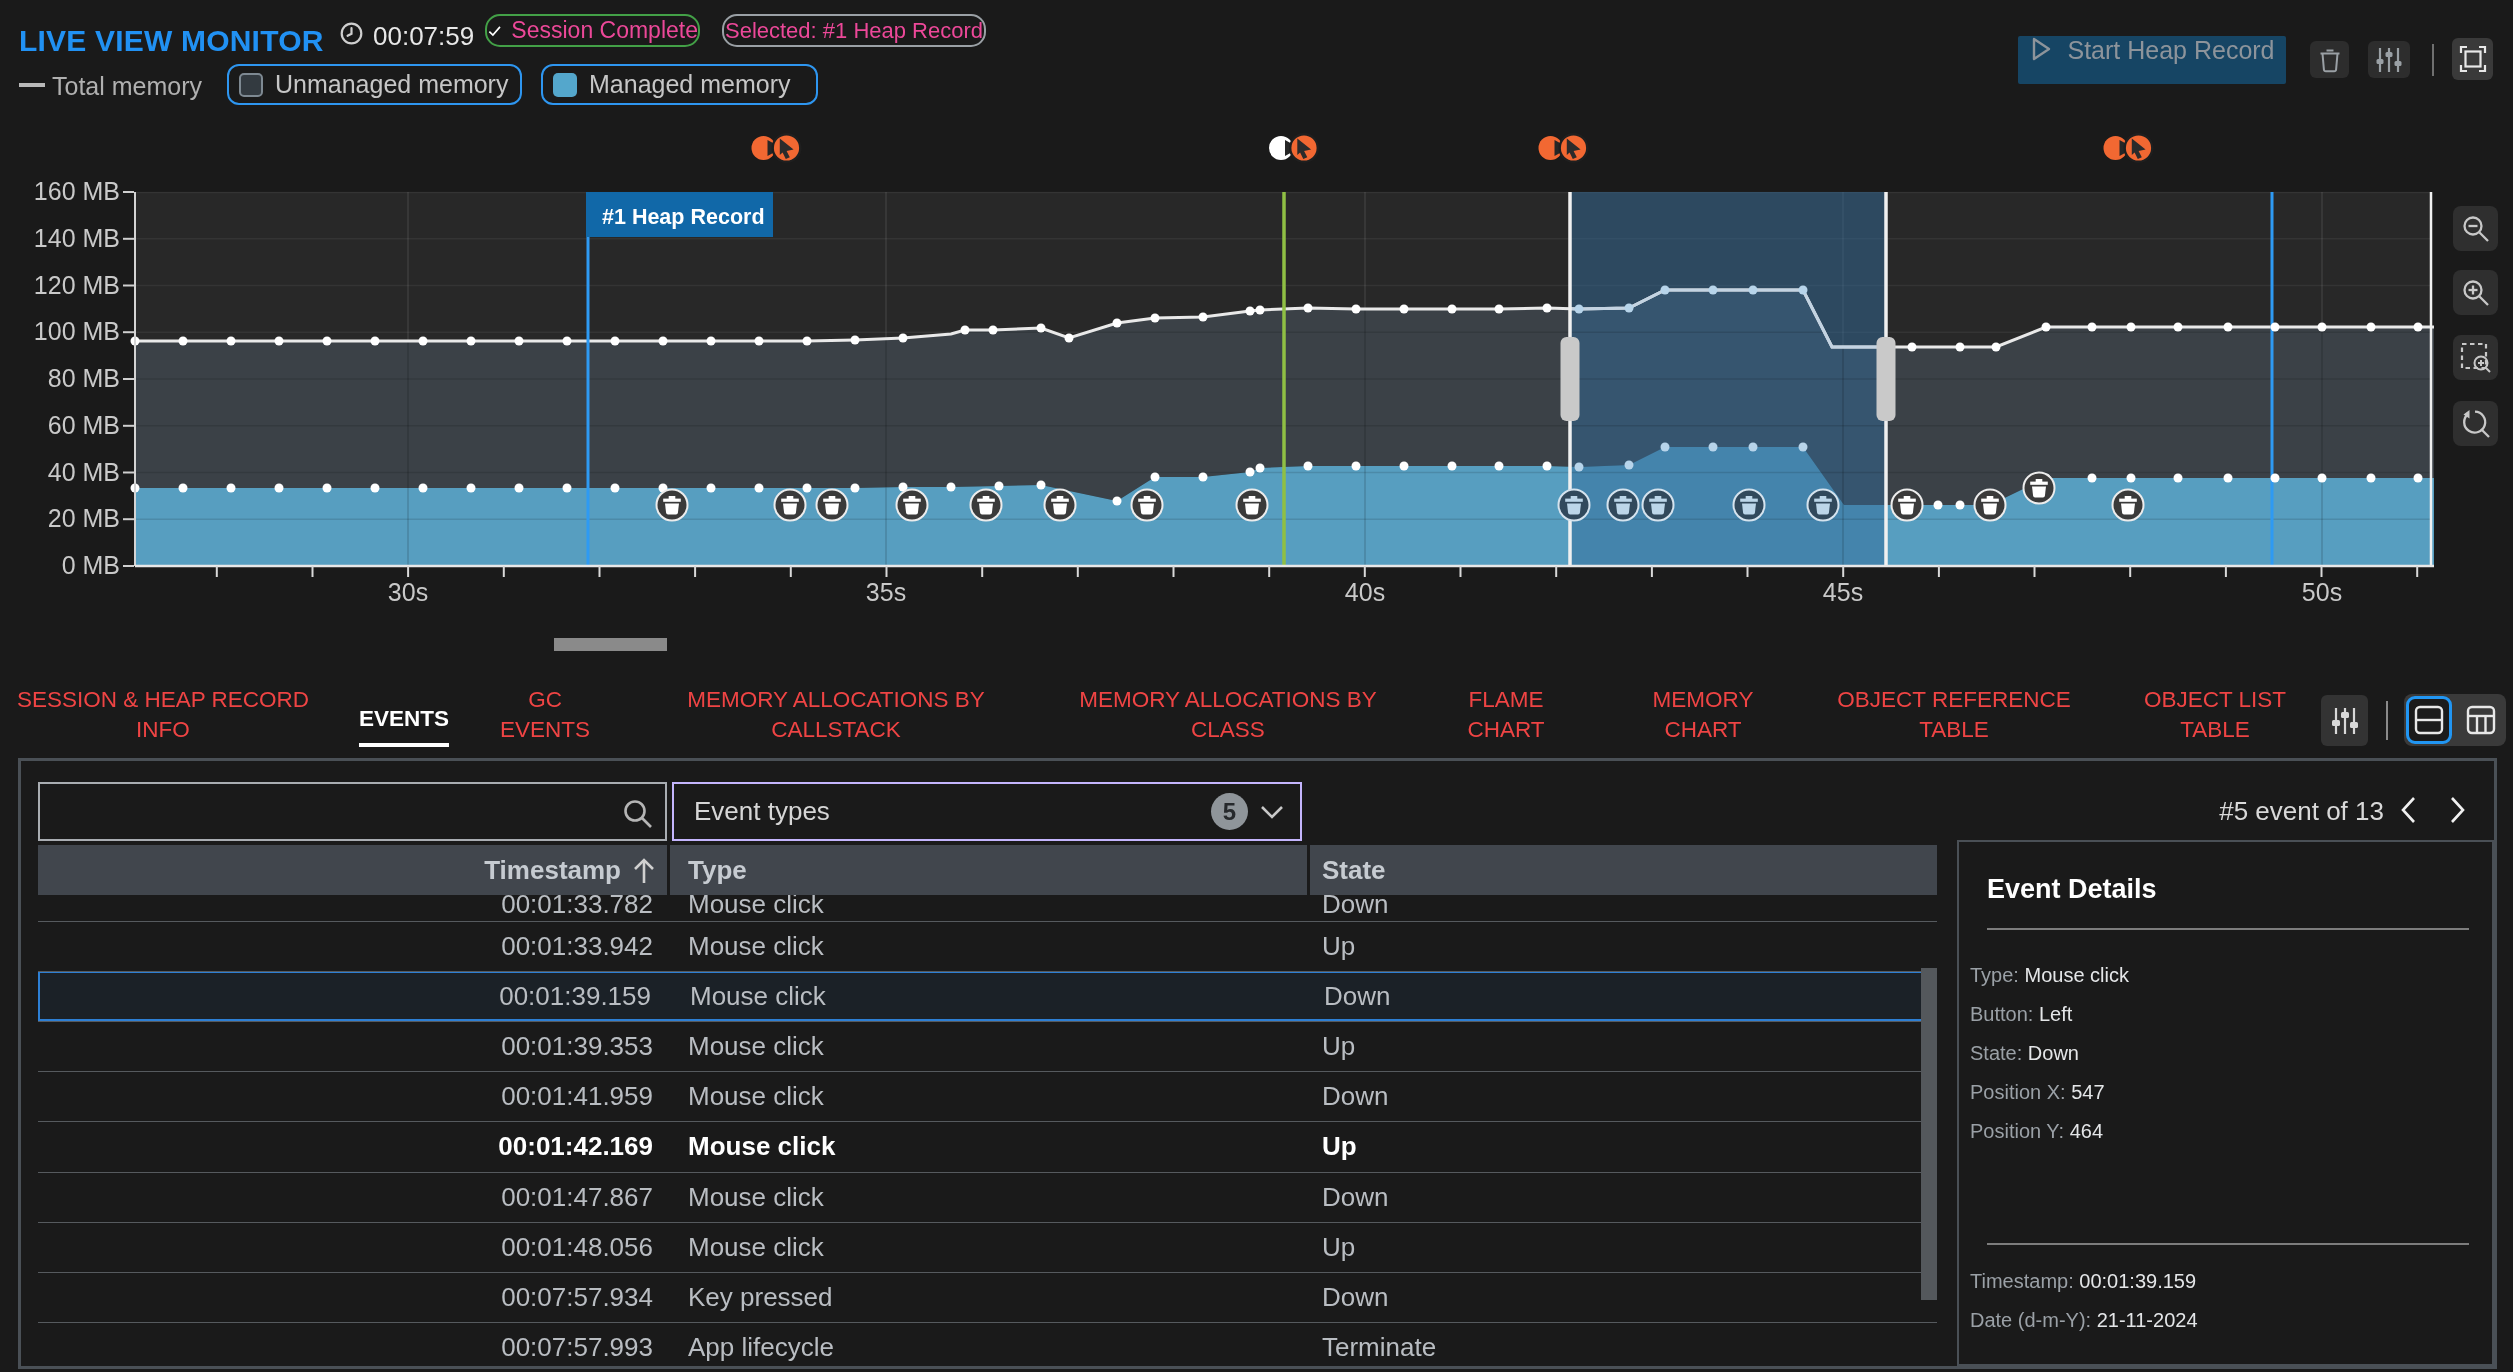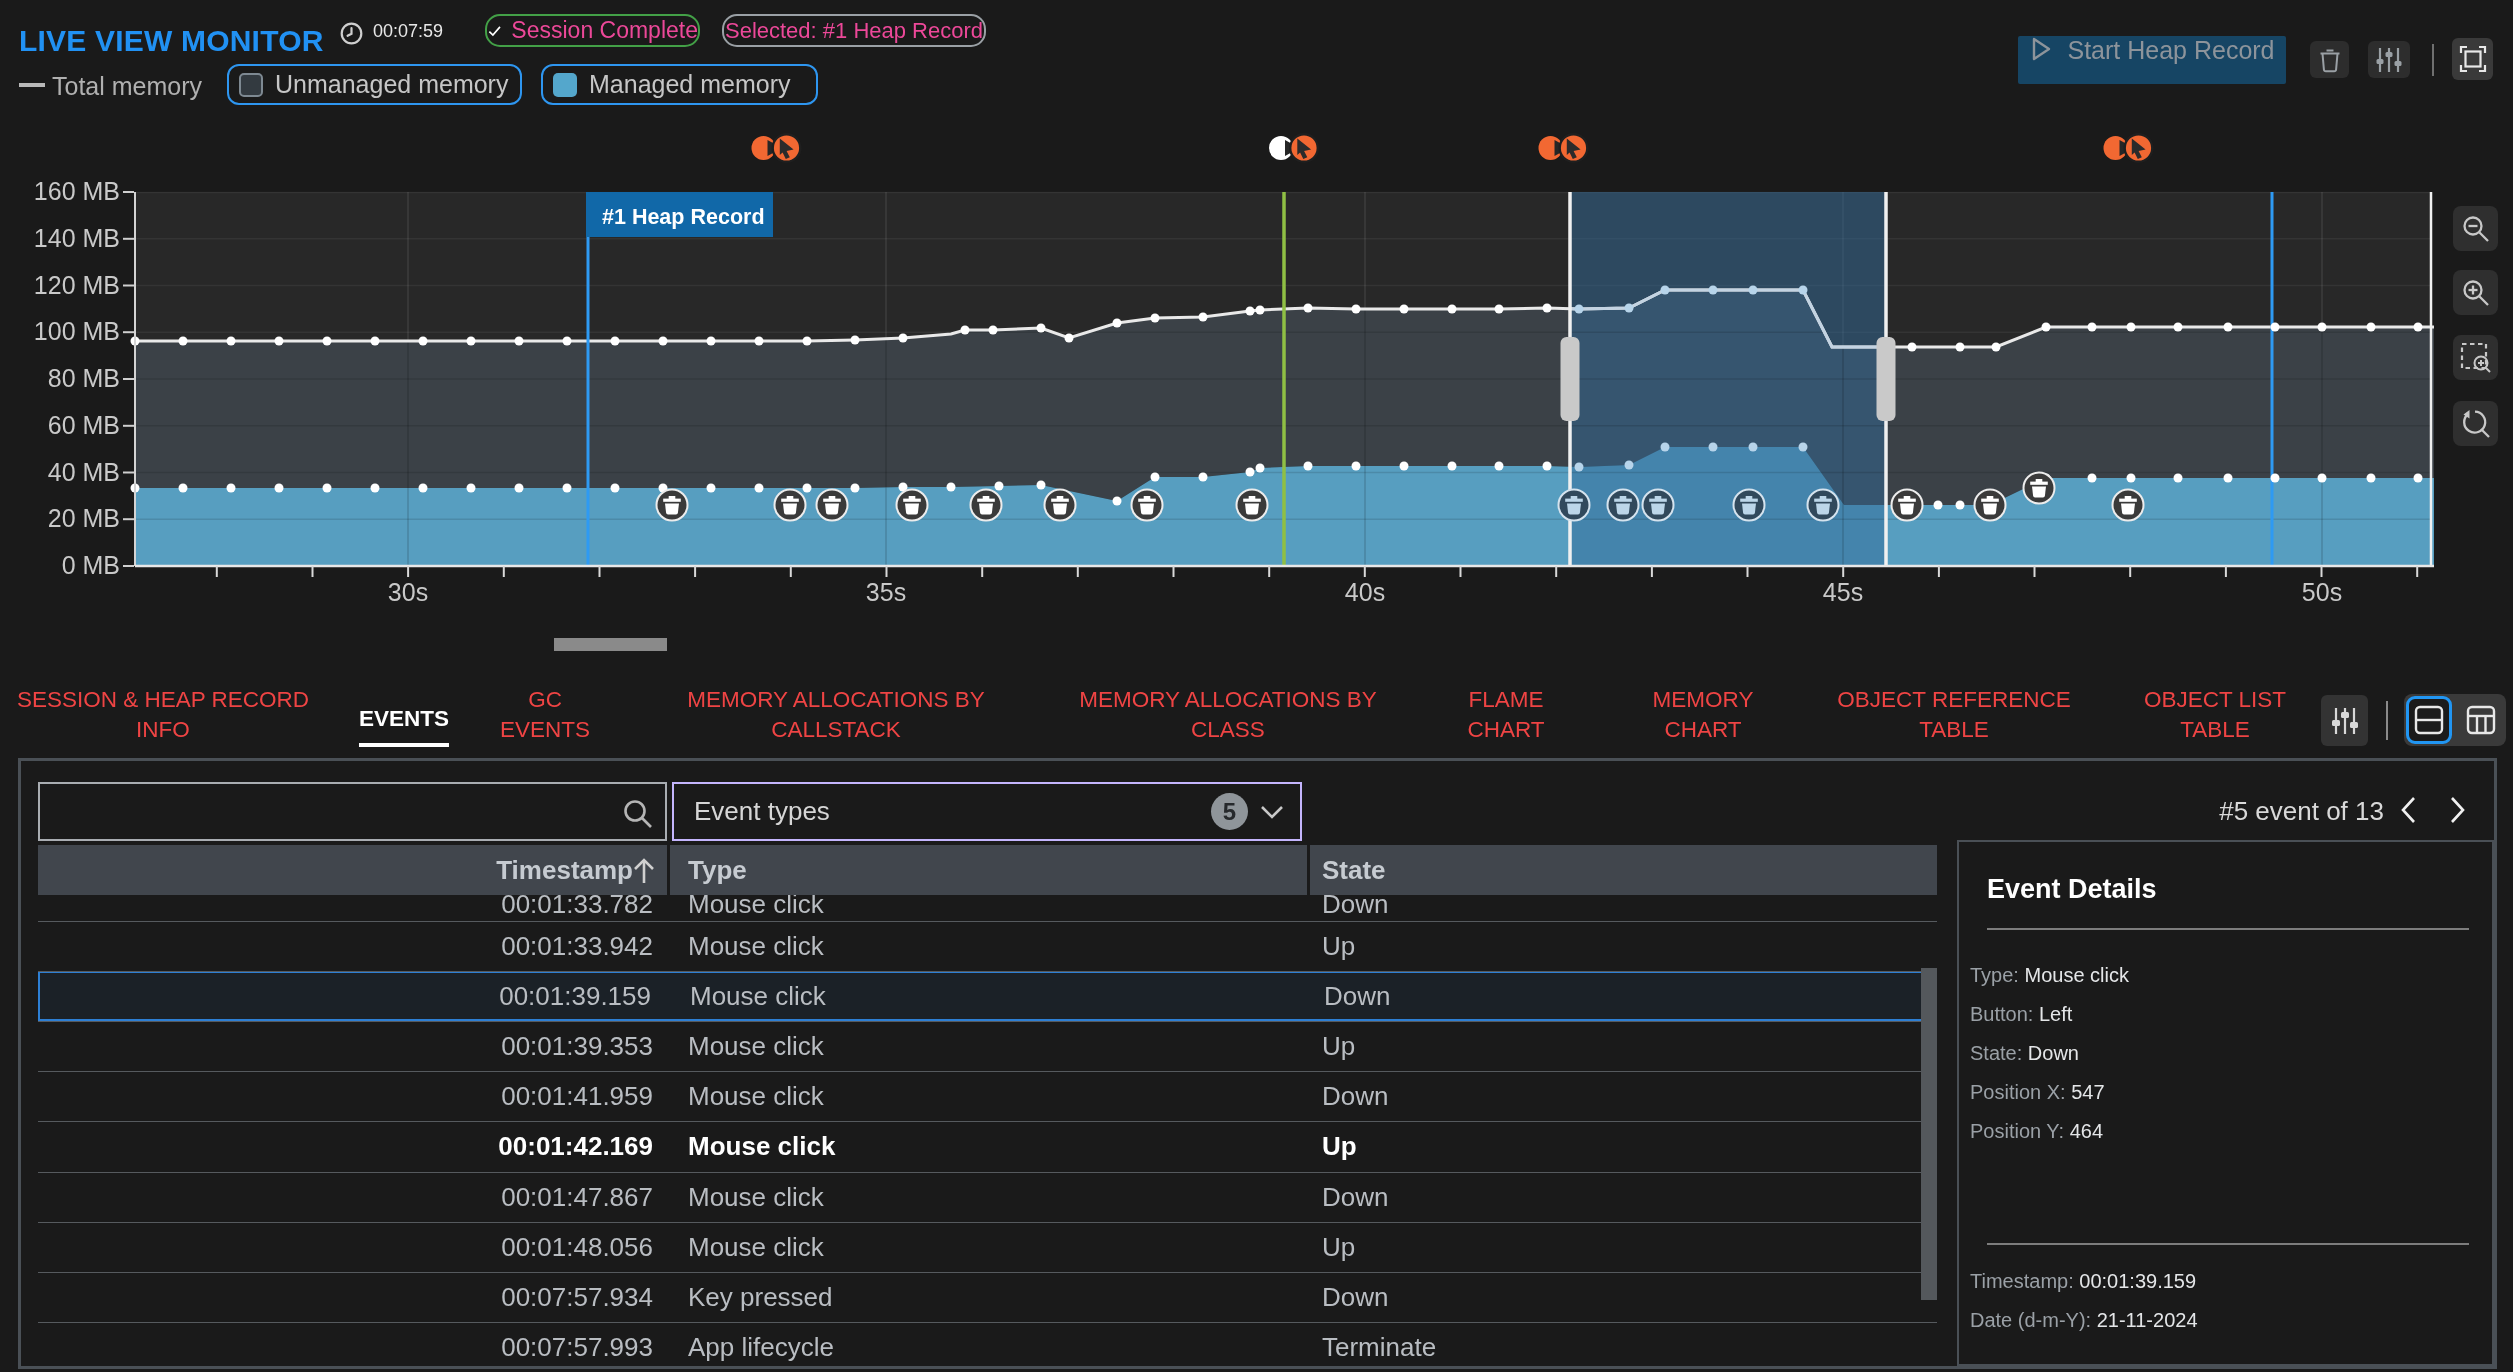--- a/index.html
+++ b/index.html
@@ -1,18 +1,18 @@
 <!DOCTYPE html>
 <html><head><meta charset="utf-8">
 <style>
 * { margin:0; padding:0; box-sizing:border-box; }
 html,body { width:2513px; height:1372px; background:#1a1a1a; overflow:hidden; font-family:"Liberation Sans", sans-serif; }
 .abs { position:absolute; }
 #title { left:19px; top:24px; font-size:30px; font-weight:bold; color:#2191f3; letter-spacing:0.2px; }
-#time { left:373px; top:21px; font-size:18px; color:#e8e8e8; }
+#time { left:373px; top:21px; font-size:26px; color:#e8e8e8; }
 .pill { height:33px; border-radius:15px; font-size:23px; color:#ec4899; display:flex; align-items:center; justify-content:center; white-space:nowrap; }
 #pill-session { left:485px; top:14px; width:215px; border:2px solid #43a047; }
 #pill-selected { left:722px; top:14px; width:264px; border:2px solid #9aa0a5; font-size:22px; }
 #leg-dash { left:19px; top:83px; width:26px; height:4px; background:#b9b9b9; }
 #leg-total { left:52px; top:72px; font-size:25px; color:#b0b0b0; }
 .legpill { height:41px; border:2.5px solid #2e96f0; border-radius:12px; display:flex; align-items:center; font-size:25px; color:#c6c6c6; padding-left:10px; white-space:nowrap; overflow:hidden; }
 #leg-unman { left:227px; top:64px; width:295px; }
 #leg-man { left:541px; top:64px; width:277px; }
 .cb { width:24px; height:24px; border-radius:5px; margin-right:12px; flex:none; }
 #cb-unman { background:#333a40; border:2.5px solid #7e8992; }
@@ -570,21 +570,21 @@
   </svg>
 <div id="evcount" class="abs">#5 event of 13</div>
 <svg class="abs" style="left:2398px;top:795px;" width="22" height="30" viewBox="0 0 22 30">
     <path d="M16,3 L5,15 L16,27" fill="none" stroke="#f0f0f0" stroke-width="2.6"></path>
   </svg>
 <svg class="abs" style="left:2446px;top:795px;" width="22" height="30" viewBox="0 0 22 30">
     <path d="M6,3 L17,15 L6,27" fill="none" stroke="#f0f0f0" stroke-width="2.6"></path>
   </svg>
 <div id="thead" class="abs">
 <div class="hcell" style="left:0;width:629px;">
-      <span style="position:absolute;right:34px;">Timestamp</span>
+      <span style="position:absolute;right:46px;">Timestamp</span>
       <svg style="position:absolute;right:8px;top:11px;" width="30" height="30" viewBox="0 0 30 30">
         <g fill="none" stroke="#d0d0d0" stroke-width="2.6">
           <line x1="15" y1="27" x2="15" y2="5"></line>
           <path d="M6,13 L15,4 L24,13"></path>
         </g>
       </svg>
     </div>
 <div class="hcell" style="left:632px;width:637px;padding-left:18px;">Type</div>
 <div class="hcell" style="left:1272px;width:627px;padding-left:12px;">State</div>
 </div>

